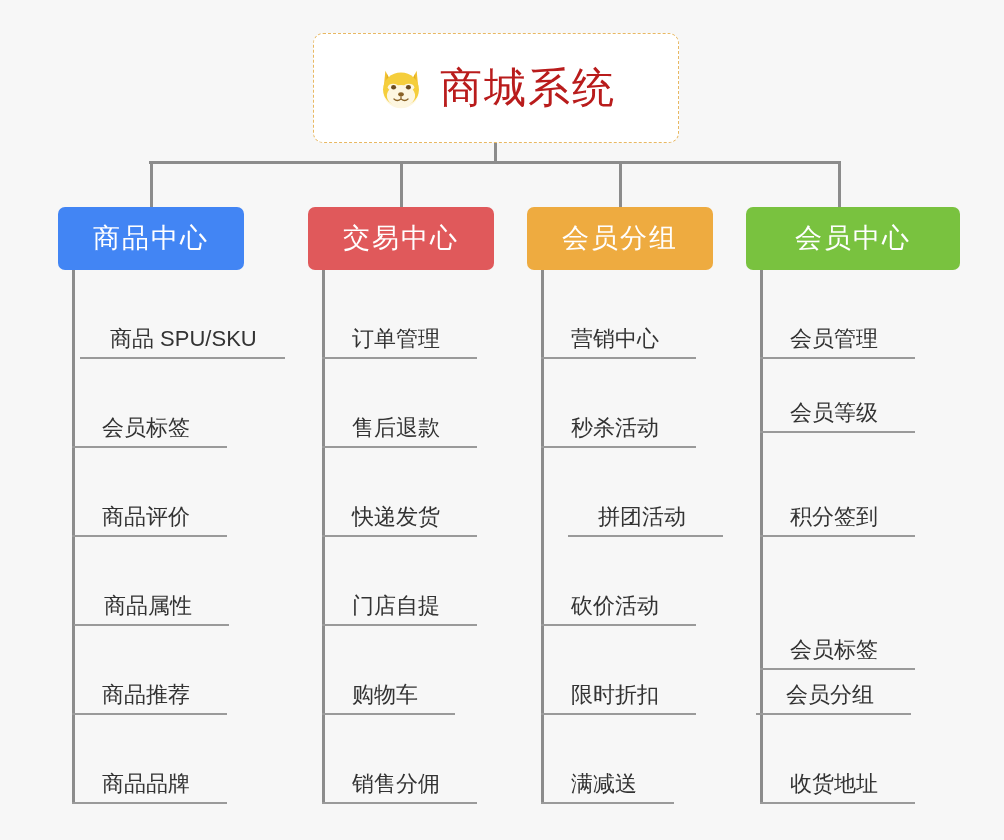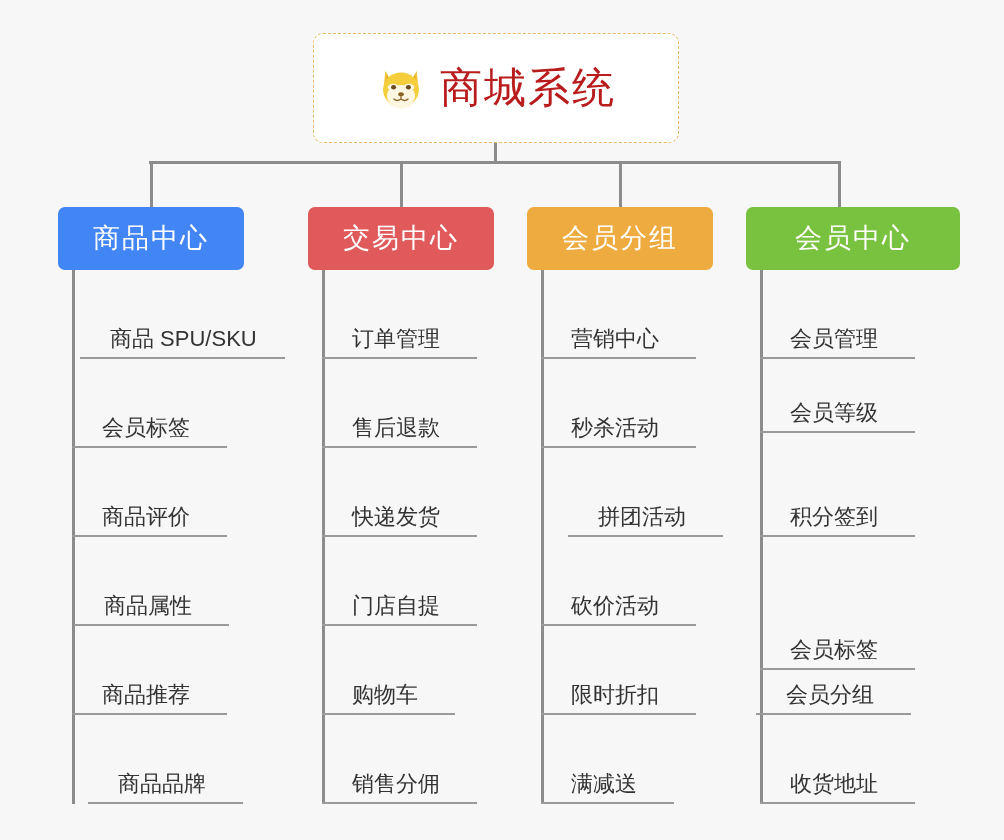--- a/index.html
+++ b/index.html
@@ -164,21 +164,21 @@
         <div class="leaf-rule" style="width: 155px;"></div>
       </div>
       <div class="leaf" style="left: 74px; top: 537px; width: 155px;">
         <span class="leaf-text">商品属性</span>
         <div class="leaf-rule" style="width: 155px;"></div>
       </div>
       <div class="leaf" style="left: 72px; top: 626px; width: 155px;">
         <span class="leaf-text">商品推荐</span>
         <div class="leaf-rule" style="width: 155px;"></div>
       </div>
-      <div class="leaf" style="left: 72px; top: 715px; width: 155px; margin-left: 16px;">
+      <div class="leaf" style="left: 72px; top: 715px; width: 155px;">
         <span class="leaf-text">商品品牌</span>
         <div class="leaf-rule" style="width: 155px;"></div>
       </div>
       <div class="conn conn-drop" style="left: 400px;"></div>
       <div class="category" style="left: 308px; width: 186px; background: rgb(224, 89, 91);">
         <span class="category-label">交易中心</span>
       </div>
       <div class="branch-trunk" style="left: 322px; top: 270px; height: 534px;"></div>
       <div class="leaf" style="left: 322px; top: 270px; width: 155px;">
         <span class="leaf-text">订单管理</span>

